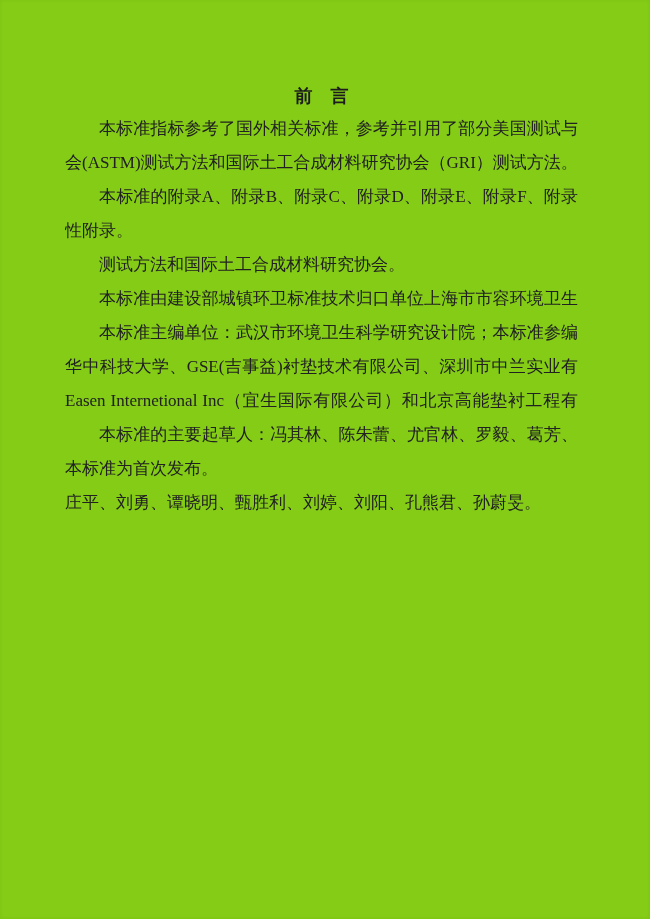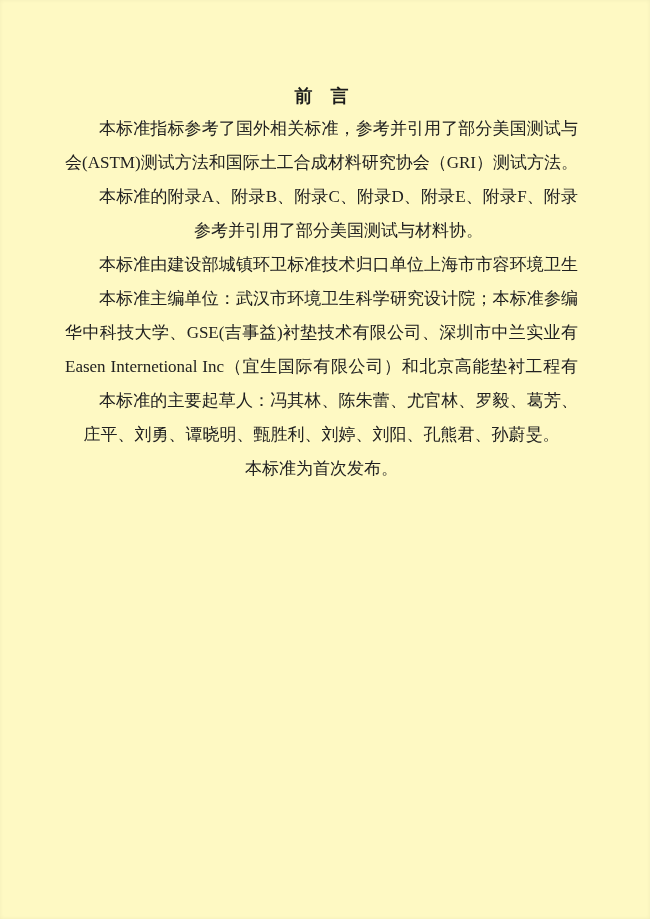--- a/index.html
+++ b/index.html
@@ -12,21 +12,21 @@
     background: #f4f4f4;
     font-family: "Liberation Serif", "DejaVu Serif", serif;
     overflow: hidden;
   }
   .page {
     position: absolute;
     left: 0;
     top: 0;
     width: 650px;
     height: 919px;
-    background: #fef9c3;
+    background: #84cc16;
     box-shadow: inset 0 0 4px rgba(0,0,0,0.05);
     color: #212121;
   }
   .doc-title {
     position: absolute;
     top: 84px;
     left: 65px;
     width: 513px;
     margin: 0;
     text-align: center;
@@ -42,43 +42,44 @@
     width: 513px;
   }
   .line {
     margin: 0;
     padding: 0;
     font-size: 17px;
     line-height: 34px;
     height: 34px;
     white-space: normal;
     overflow: hidden;
-    text-align: center;
+    text-align: left;
     color: #212121;
   }
   .line.indent {
     text-indent: 2em;
   }
   .line.justify {
     text-align: justify;
     text-align-last: justify;
   }
 </style>
 </head>
 <body>
 
 <div class="page">
   <h1 class="doc-title">前　言</h1>
   <div class="doc-body">
 
   <p class="line indent justify">本标准指标参考了国外相关标准，参考并引用了部分美国测试与材料协</p>
       <p class="line">会(ASTM)测试方法和国际土工合成材料研究协会（GRI）测试方法。</p>
       <p class="line indent justify">本标准的附录A、附录B、附录C、附录D、附录E、附录F、附录G为资料</p>
-      <p class="line indent">参考并引用了部分美国测试与材料协。</p>
+      <p class="line">性附录。</p>
+      <p class="line indent">测试方法和国际土工合成材料研究协会。</p>
       <p class="line indent justify">本标准由建设部城镇环卫标准技术归口单位上海市市容环境卫生管理局</p>
       <p class="line indent justify">本标准主编单位：武汉市环境卫生科学研究设计院；本标准参编单位：</p>
       <p class="line justify">华中科技大学、GSE(吉事益)衬垫技术有限公司、深圳市中兰实业有限公司、</p>
       <p class="line justify">Easen Internetional Inc（宜生国际有限公司）和北京高能垫衬工程有限公司协</p>
       <p class="line indent justify">本标准的主要起草人：冯其林、陈朱蕾、尤官林、罗毅、葛芳、刘泽军、</p>
+      <p class="line">本标准为首次发布。</p>
       <p class="line">庄平、刘勇、谭晓明、甄胜利、刘婷、刘阳、孔熊君、孙蔚旻。</p>
-      <p class="line">本标准为首次发布。</p>
     </div>
 </div>
 
 </body></html>

